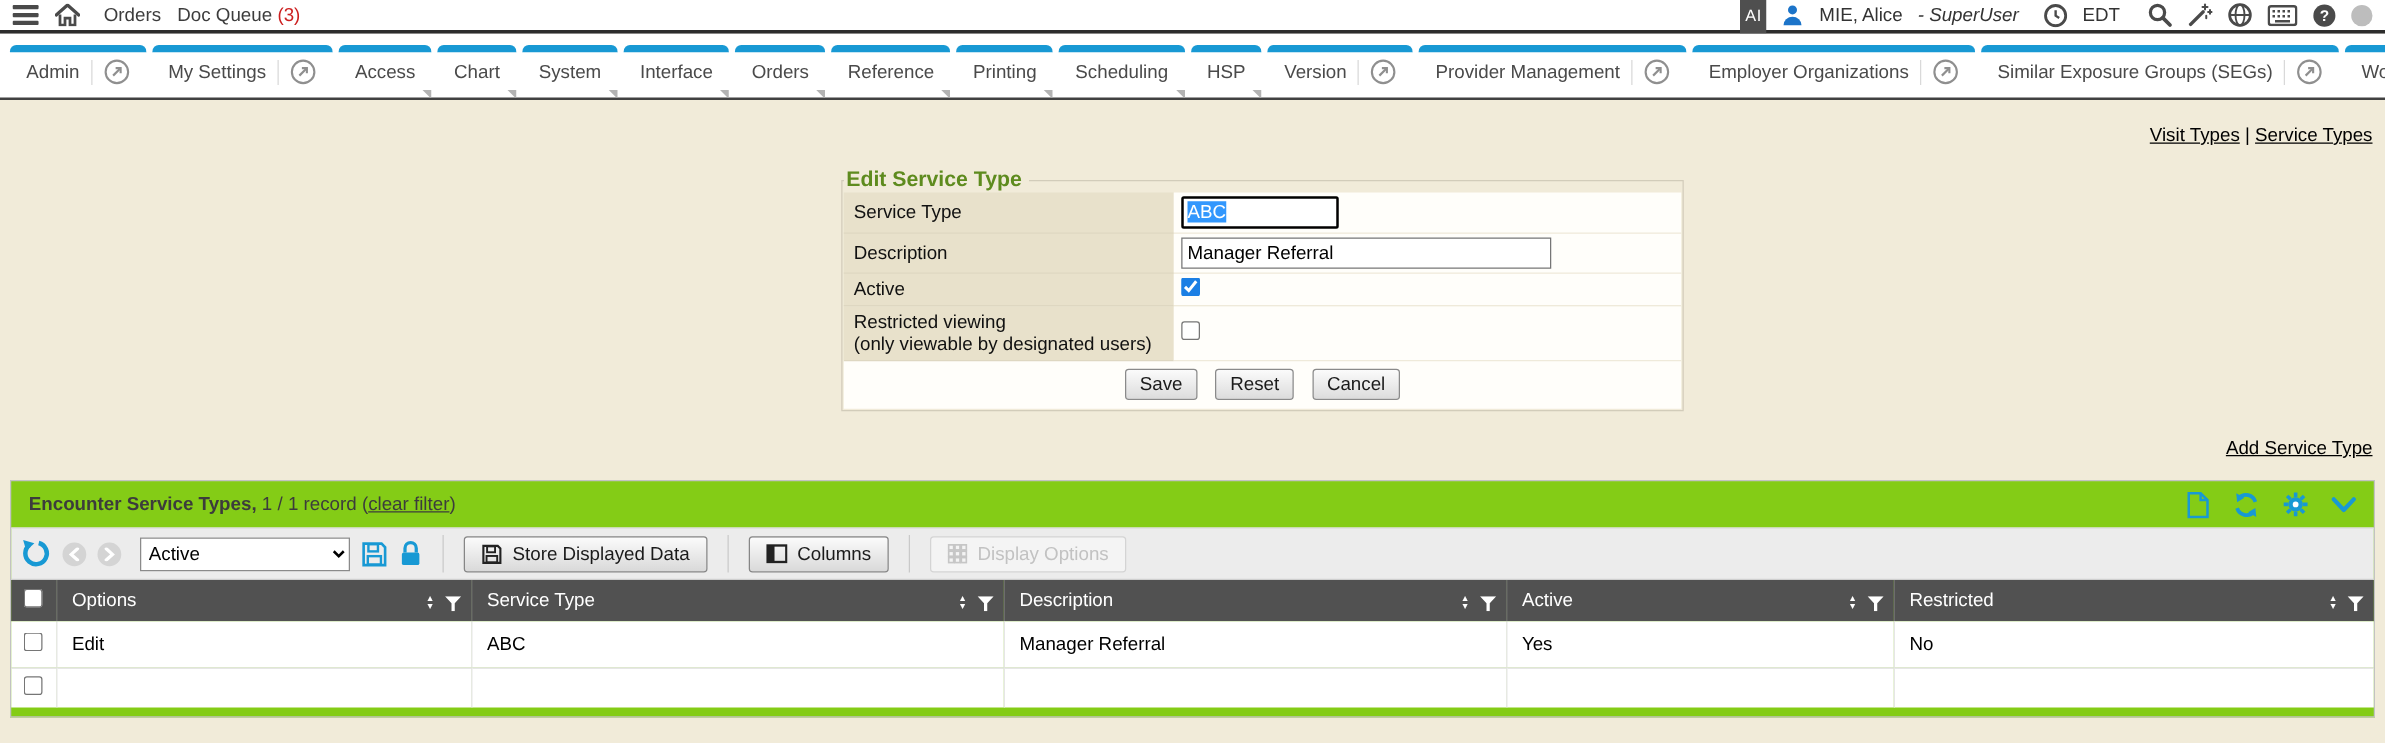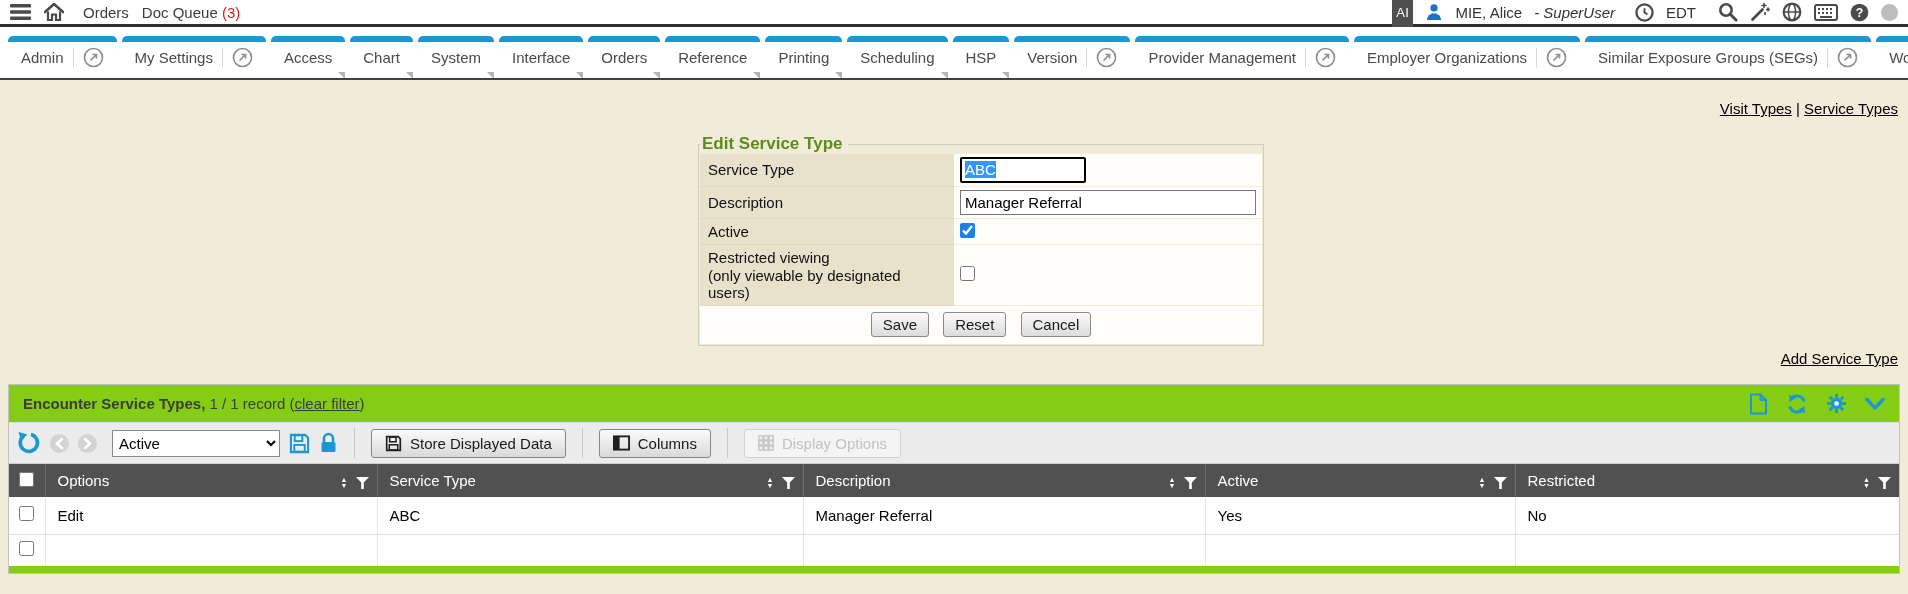--- a/index.html
+++ b/index.html
@@ -32,21 +32,21 @@
   .tab .tdiv { width:1px; height:20px; background:#d9d9d9; }
   .fold { position:absolute; right:0; bottom:-6px; width:0; height:0;
           border-top:7px solid #b3b3b3; border-left:7px solid transparent; }
 
   
   .content { position:absolute; top:82px; left:0; right:0; bottom:0; background:#f1ebd9; }
   .page-links { position:absolute; top:18px; right:10px; font-size:15px; color:#000; }
   .page-links a { color:#000; text-decoration:underline; cursor:pointer; }
 
   
-  .edit-box { position:absolute; left:698px; top:52px; width:566px;
+  .edit-box { position:absolute; left:673px; top:52px; width:674px;
               border:1px solid #d2ccba; padding:0 1px 1px; }
   .edit-box legend, .edit-title { color:#5e8b1e; font-weight:bold; font-size:17px; padding:0 6px 0 2px; }
   .ftable { width:100%; border-collapse:collapse; }
   .ftable td { font-size:15px; vertical-align:middle; }
   .flabel { background:#e8e1cb; width:264px; padding:4px 8px; color:#111;
             border-bottom:1px solid #ded7c1; line-height:1.15; }
   .fvalue { background:#fffefa; padding:3px 6px; border-bottom:1px solid #efeada; }
   .btnrow { background:#fffefa; text-align:center; padding:6px 4px 7px; }
   .mock-input { display:inline-block; width:126px; border:2px solid #000; border-radius:2px;
                 background:#fff; padding:2px 3px; font-size:15px; line-height:1.2; cursor:text; }

